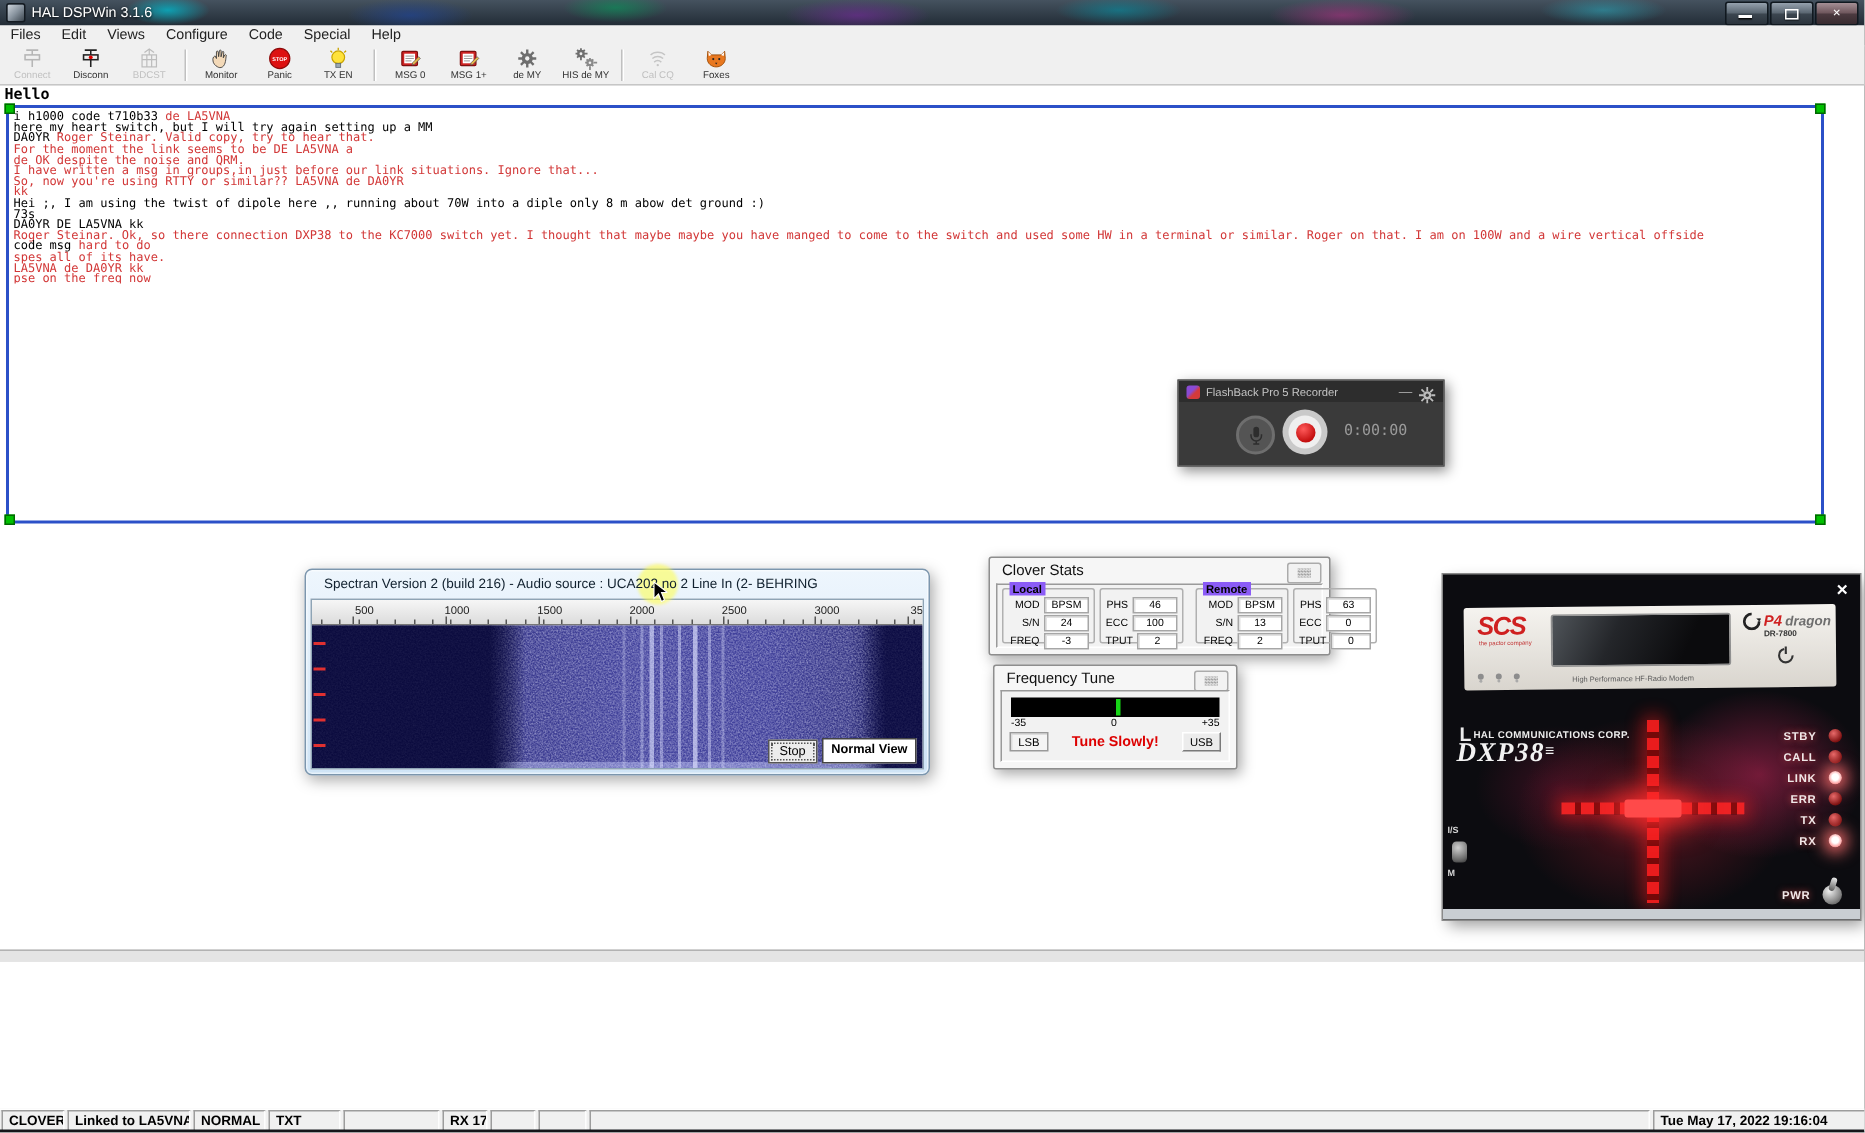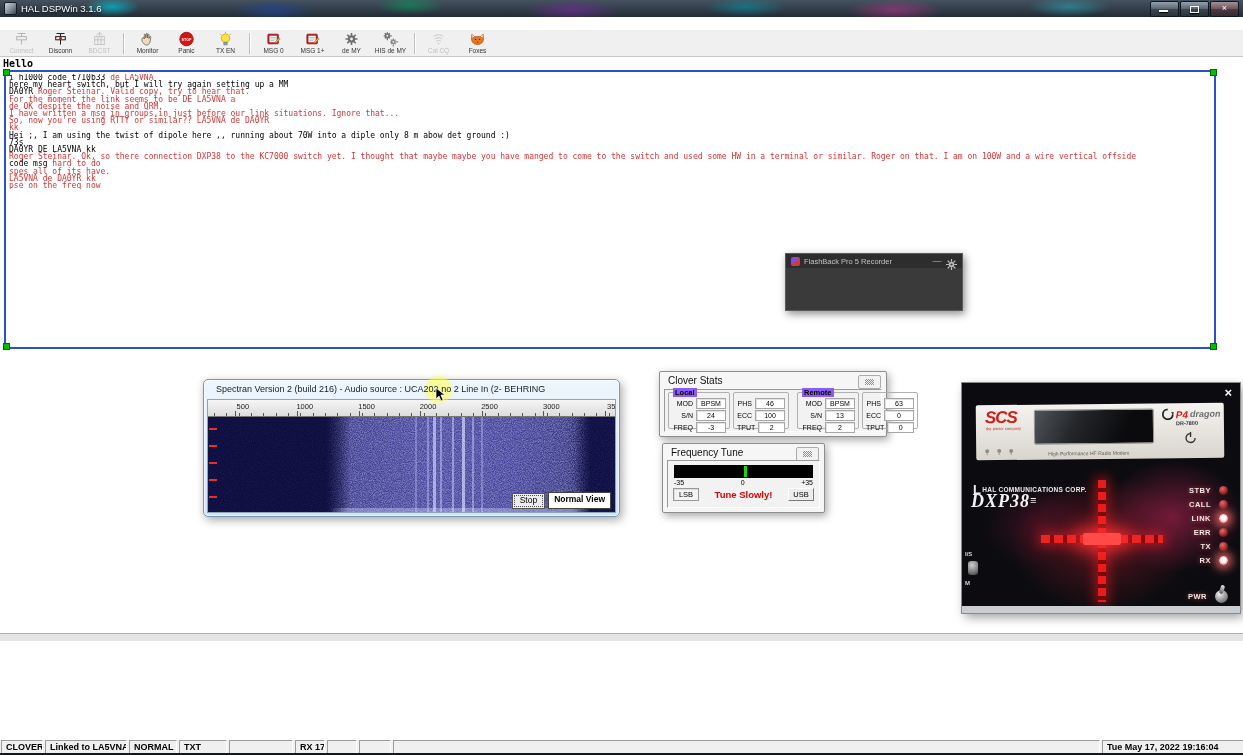--- a/index.html
+++ b/index.html
@@ -203,20 +203,29 @@
       <div class="cap-btn">
           <span class="bar"></span>
         </div>
       <div class="cap-btn">
           <span class="box"></span>
         </div>
       <div class="cap-btn close">×</div>
     </div>
   </div>
 
+  <div class="menubar">
+      <div class="menu-item">Files</div>
+      <div class="menu-item">Edit</div>
+      <div class="menu-item">Views</div>
+      <div class="menu-item">Configure</div>
+      <div class="menu-item">Code</div>
+      <div class="menu-item">Special</div>
+      <div class="menu-item">Help</div>
+    </div>
 
   <div class="toolbar">
       <div class="tb-btn disabled">
         <span class="ticon"><svg viewBox="0 0 20 20" fill="none" stroke="#8f8f8f" stroke-width="1.3">
             <path d="M5 3h10M10 3v4"></path>
             <rect x="4" y="7" width="12" height="4"></rect>
             <path d="M10 11v6"></path>
           </svg></span>
         <span>Connect</span>
       </div>
@@ -340,20 +349,34 @@
       <div class="rec-min">—</div>
       <div class="rec-gear">
         <svg viewBox="0 0 12 12">
             <g fill="#bdbdbd">
               <circle cx="6" cy="6" r="3"></circle>
               <path d="M6 0v3M6 9v3M0 6h3M9 6h3M1.8 1.8l2 2M8.2 8.2l2 2M10.2 1.8l-2 2M3.8 8.2l-2 2" stroke="#bdbdbd" stroke-width="1.3"></path>
               <circle cx="6" cy="6" r="1.2" fill="#3a3a3a"></circle>
             </g>
           </svg>
       </div>
+    </div>
+    <div class="rec-body">
+      <div class="rec-mic">
+        <svg width="9" height="13" viewBox="0 0 9 13">
+            <rect x="2.6" y="0.5" width="3.8" height="7" rx="1.9" fill="#2d2d2d"></rect>
+            <path d="M1 5.5v1a3.5 3.5 0 0 0 7 0v-1M4.5 10v2M2.5 12h4" stroke="#2d2d2d" fill="none"></path>
+          </svg>
+      </div>
+      <div class="rec-btn">
+        <div class="rec-btn-in">
+            <div class="rec-dot"></div>
+          </div>
+      </div>
+      <div class="rec-timer">0:00:00</div>
     </div>
   </div>
 
   <div class="spectran">
     <div class="sp-hl"></div>
     <div class="sp-title">Spectran Version 2 (build 216) - Audio source  :  UCA202 no 2 Line In (2- BEHRING</div>
     <div class="sp-cursor">
       <svg width="10" height="16" viewBox="0 0 10 16">
           <path d="M1 1v11l3-3 2 5 2-1-2-5h4z" fill="#000" stroke="#fff" stroke-width=".7"></path>
         </svg>

